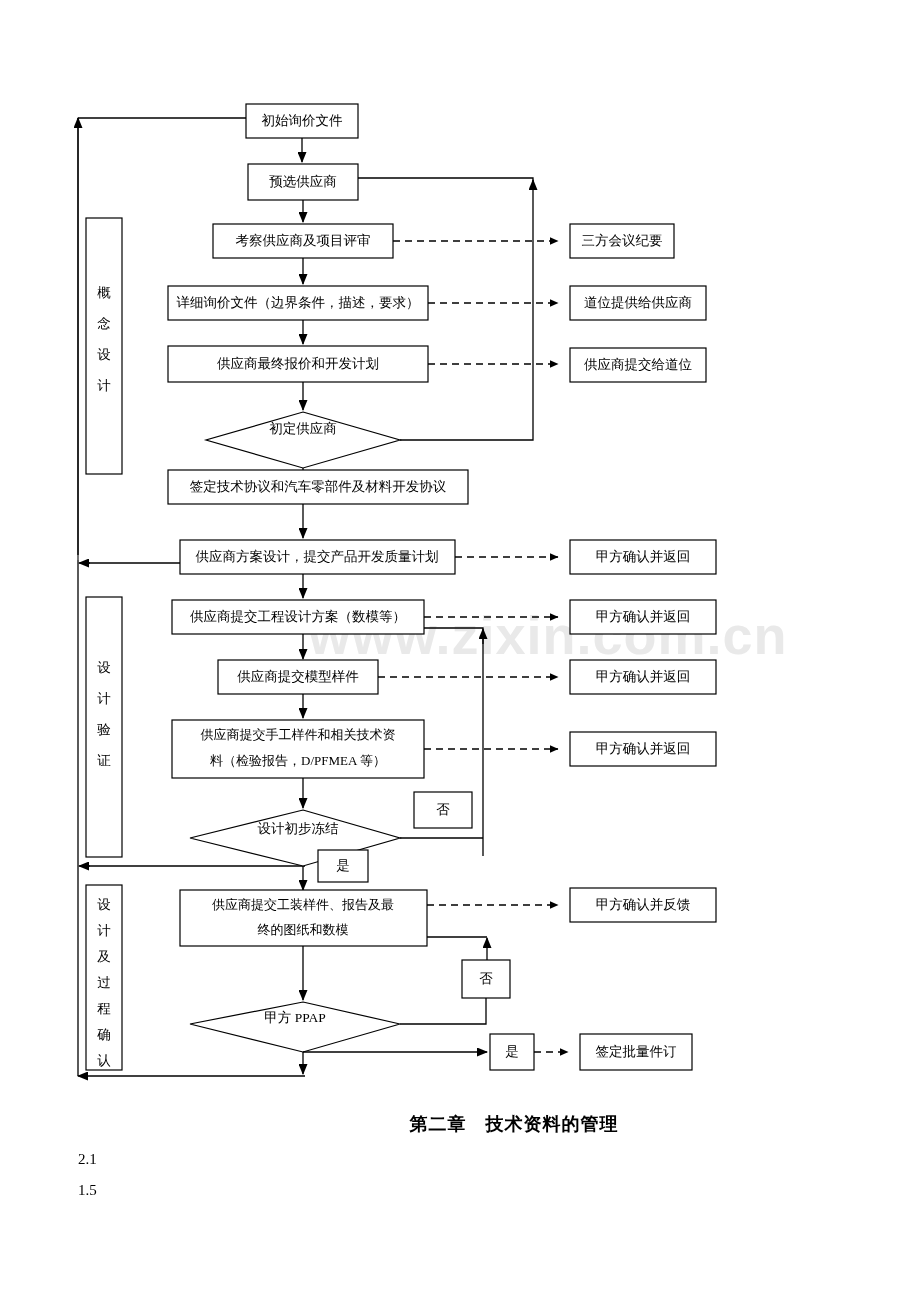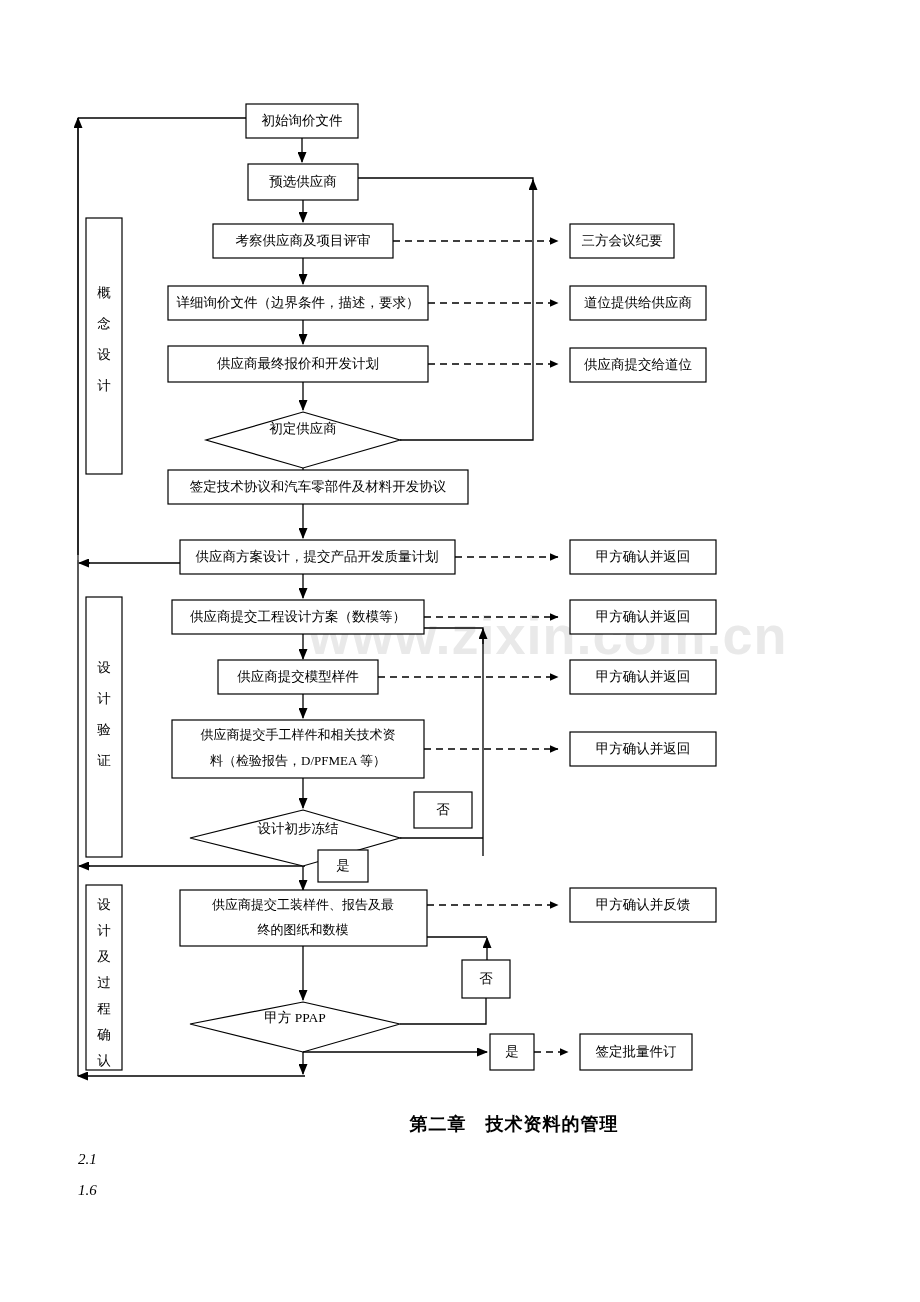--- a/index.html
+++ b/index.html
@@ -36,21 +36,21 @@
   .doc{position:absolute;left:6px;top:1112px;width:920px;padding-left:48px;}
   .chapter{
     text-align:center;font-size:18px;font-weight:bold;
     font-family:"Liberation Serif","DejaVu Serif",serif;
     letter-spacing:1px;margin:0 0 12px 0;
   }
   .clause{
     display:flex;align-items:flex-start;margin:0 0 8px 0;
     font-size:15px;line-height:1.5;padding:0 34px 0 72px;
   }
-  .clause .num{width:48px;flex:0 0 48px;margin-left:-48px;font-style:italic;}
+  .clause .num{width:48px;flex:0 0 48px;margin-left:-48px;}
   .clause .txt{flex:1;}
 </style>
 </head>
 <body>
 
 <div id="page">
 
   <div class="watermark">www.zixin.com.cn</div>
 
   <svg class="flow" viewBox="0 0 920 1115">
@@ -217,17 +217,17 @@
     <rect class="box" x="580" y="1034" width="112" height="36"></rect>
     <text class="nodeText" x="636" y="1053">签定批量件订</text>
   </svg>
 
   <div class="doc">
     <div class="chapter">第二章　技术资料的管理</div>
     <div class="clause">
       <span class="num">2.1</span>
     </div>
     <div class="clause">
-      <span class="num">1.6</span>
+      <span class="num">1.5</span>
     </div>
   </div>
 
 </div>
 
 </body></html>

